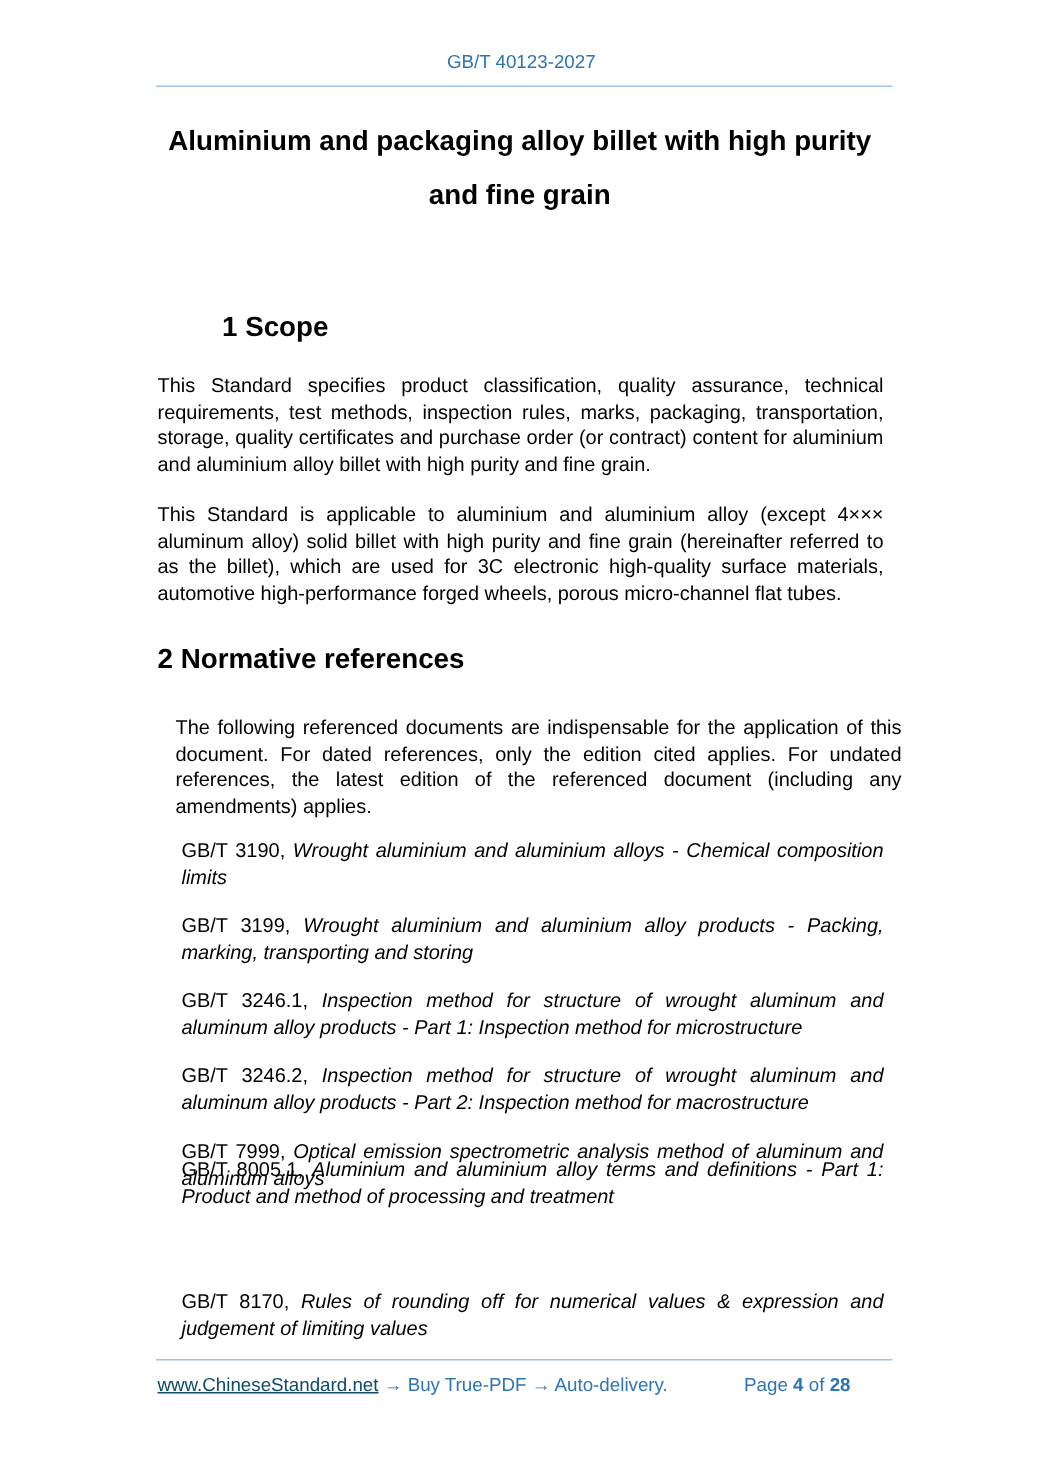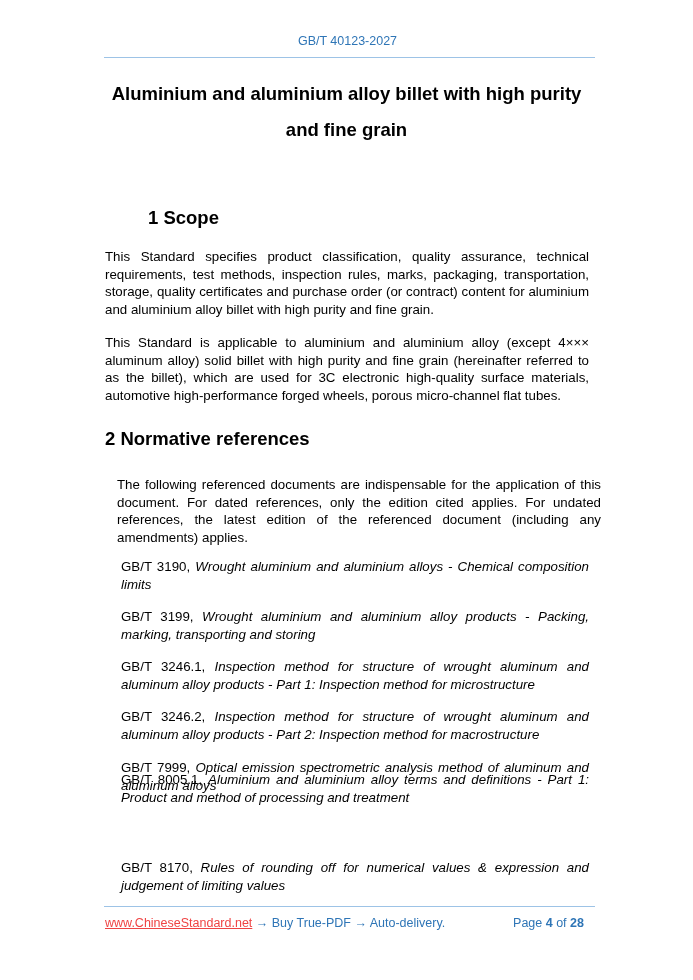--- a/index.html
+++ b/index.html
@@ -10,31 +10,31 @@
   .header-rule { position:absolute; top:57px; left:104px; width:491px; height:1px; background:#9dc3e6; }
   .title { position:absolute; left:104px; width:485px; text-align:center; font-weight:bold; font-size:18.5px; }
   .t1 { top:83px; }
   .t2 { top:119px; }
   .h1 { position:absolute; left:105px; font-weight:bold; font-size:18.5px; }
   .para { position:absolute; left:105px; width:484px; font-size:13.3px; line-height:17.7px; text-align:justify; }
   .ref { position:absolute; left:121px; width:468px; font-size:13.3px; line-height:17.7px; text-align:justify; }
   .ref i { font-style:italic; }
   .footer-rule { position:absolute; top:906px; left:104px; width:491px; height:1px; background:#9dc3e6; }
   .footer { position:absolute; top:916px; left:105px; width:485px; font-size:12.5px; color:#2e75b6; }
-  .footer a { color:#ef4444; text-decoration:underline; }
-  .footer .right { position:absolute; right:6px; top:0; }
+  .footer a { color:#0c4a6e; text-decoration:underline; }
+  .footer .right { position:absolute; right:23px; top:0; }
   .footer b { font-weight:bold; }
 </style>
 </head>
 <body>
 
 <div class="header">GB/T 40123-2027</div>
 <div class="header-rule"></div>
 
-<div class="title t1">Aluminium and aluminium alloy billet with high purity</div>
+<div class="title t1">Aluminium and packaging alloy billet with high purity</div>
 <div class="title t2">and fine grain</div>
 
 <div class="h1" style="top:207px;margin-left:43px;">1 Scope</div>
 <div class="para" style="top:248px;">This Standard specifies product classification, quality assurance, technical requirements, test methods, inspection rules, marks, packaging, transportation, storage, quality certificates and purchase order (or contract) content for aluminium and aluminium alloy billet with high purity and fine grain.</div>
 <div class="para" style="top:334px;">This Standard is applicable to aluminium and aluminium alloy (except 4××× aluminum alloy) solid billet with high purity and fine grain (hereinafter referred to as the billet), which are used for 3C electronic high-quality surface materials, automotive high-performance forged wheels, porous micro-channel flat tubes.</div>
 
 <div class="h1" style="top:428px;">2 Normative references</div>
 <div class="para" style="top:476px;margin-left:12px;">The following referenced documents are indispensable for the application of this document. For dated references, only the edition cited applies. For undated references, the latest edition of the referenced document (including any amendments) applies.</div>
 
 <div class="ref" style="top:558px;">

